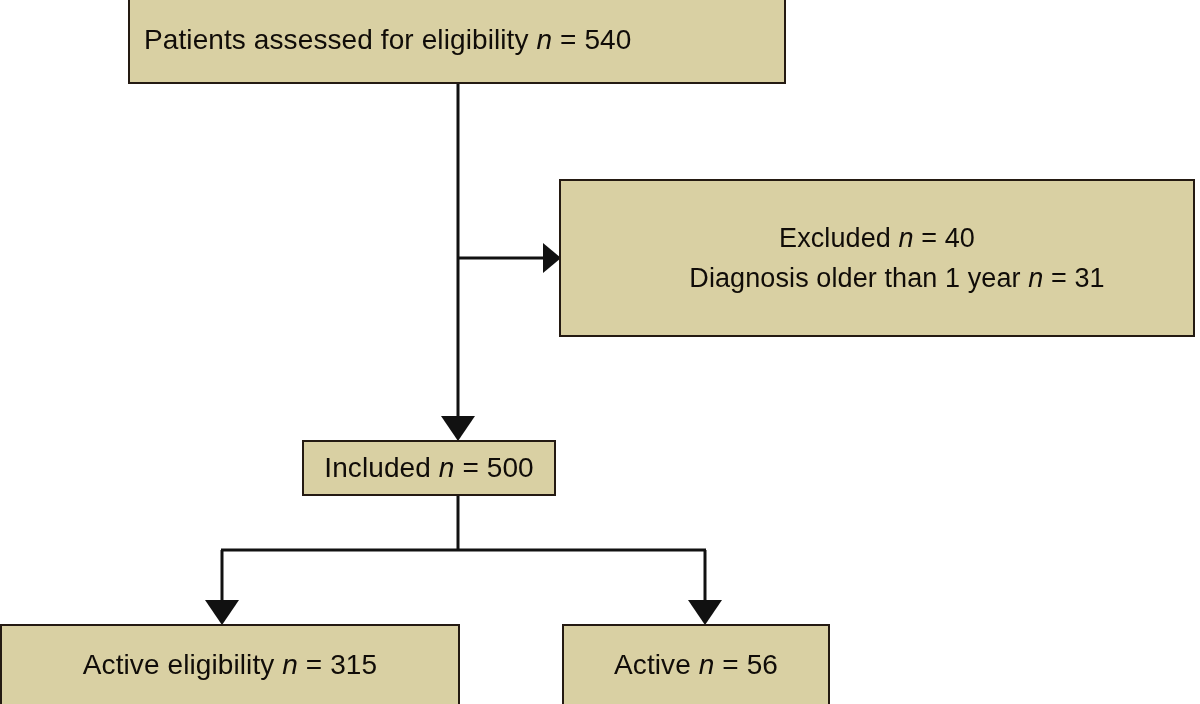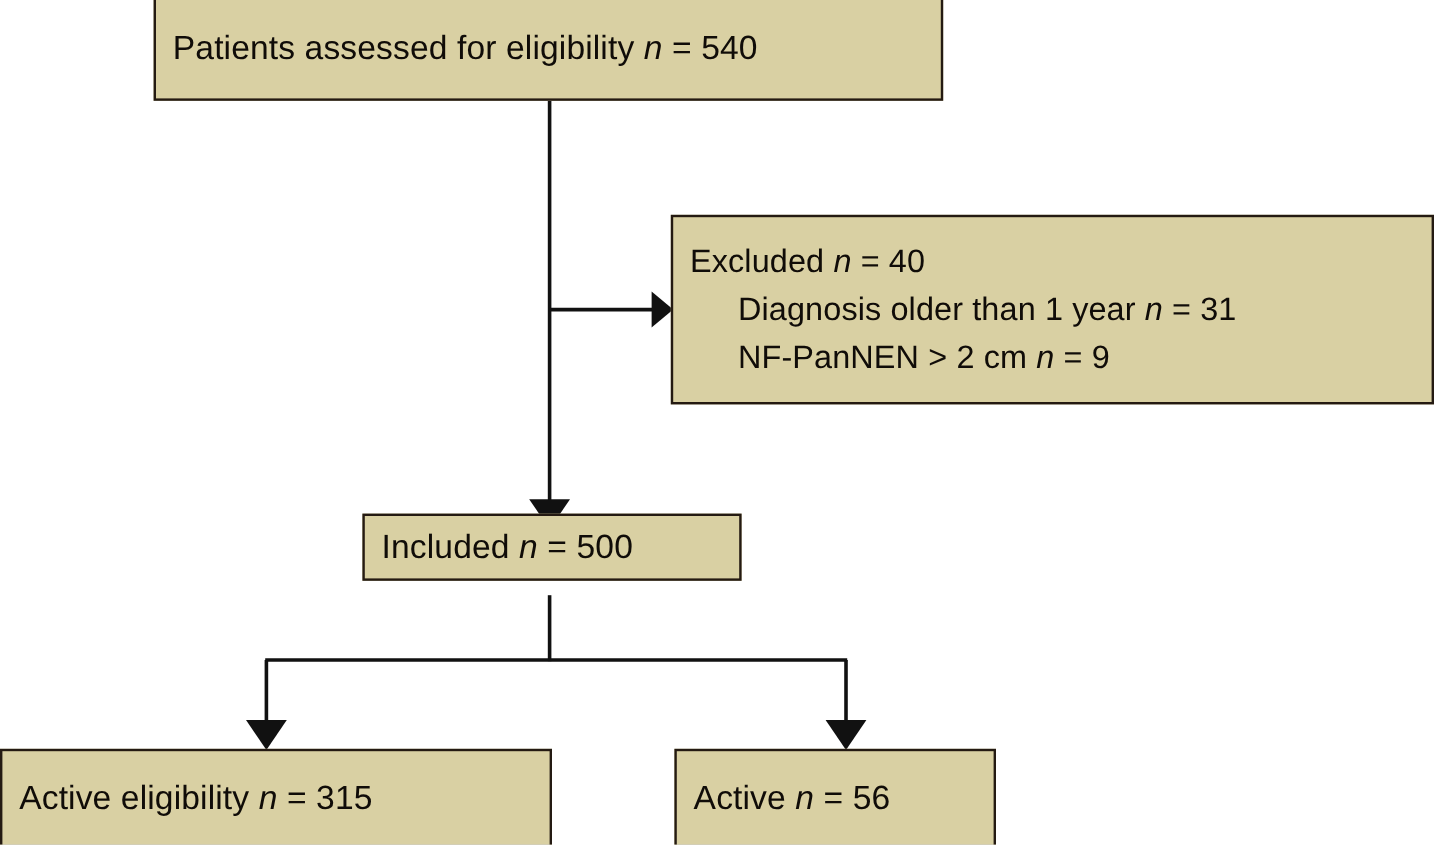--- a/index.html
+++ b/index.html
@@ -30,20 +30,21 @@
     background: #d9d0a3;
     border: 2px solid #241a12;
     color: #100c08;
     display: flex;
     align-items: center;
     z-index: 2;
   }
   .node .lines {
     width: 100%;
     padding: 0 14px;
+    text-align: center;
   }
   .line {
     font-size: 27px;
     line-height: 40px;
     white-space: nowrap;
     letter-spacing: 0.1px;
   }
   .line .n {
     font-style: italic;
   }
@@ -53,21 +54,21 @@
 
   
   #node-assessed {
     left: 128px;  top: -4px;   width: 658px;  height: 88px;
     justify-content: center;
   }
   #node-excluded {
     left: 559px;  top: 179px;  width: 636px;  height: 158px;
   }
   #node-included {
-    left: 302px;  top: 428px;  width: 316px;  height: 56px;
+    left: 302px;  top: 440px;  width: 254px;  height: 56px;
   }
   #node-active {
     left: 0px;    top: 624px;  width: 460px;  height: 82px;
   }
   #node-surgery {
     left: 562px;  top: 624px;  width: 268px;  height: 82px;
   }
   #node-assessed .line { font-size: 28px; }
   #node-included .line,
   #node-active .line,
@@ -114,21 +115,20 @@
   <div class="node" id="node-assessed">
     <div class="lines" style="text-align:left;">
       <div class="line"><span>Patients assessed for eligibility </span><span class="n">n</span><span> = 540</span></div>
     </div>
   </div>
 
   <div class="node" id="node-excluded">
     <div class="lines">
       <div class="line"><span>Excluded </span><span class="n">n</span><span> = 40</span></div>
       <div class="line indent"><span>Diagnosis older than 1 year </span><span class="n">n</span><span> = 31</span></div>
-      <div class="line indent"><span>NF-PanNEN &gt; 2 cm </span><span class="n">n</span><span> = 9</span></div>
     </div>
   </div>
 
   <div class="node" id="node-included">
     <div class="lines">
       <div class="line"><span>Included </span><span class="n">n</span><span> = 500</span></div>
     </div>
   </div>
 
   <div class="node" id="node-active">

